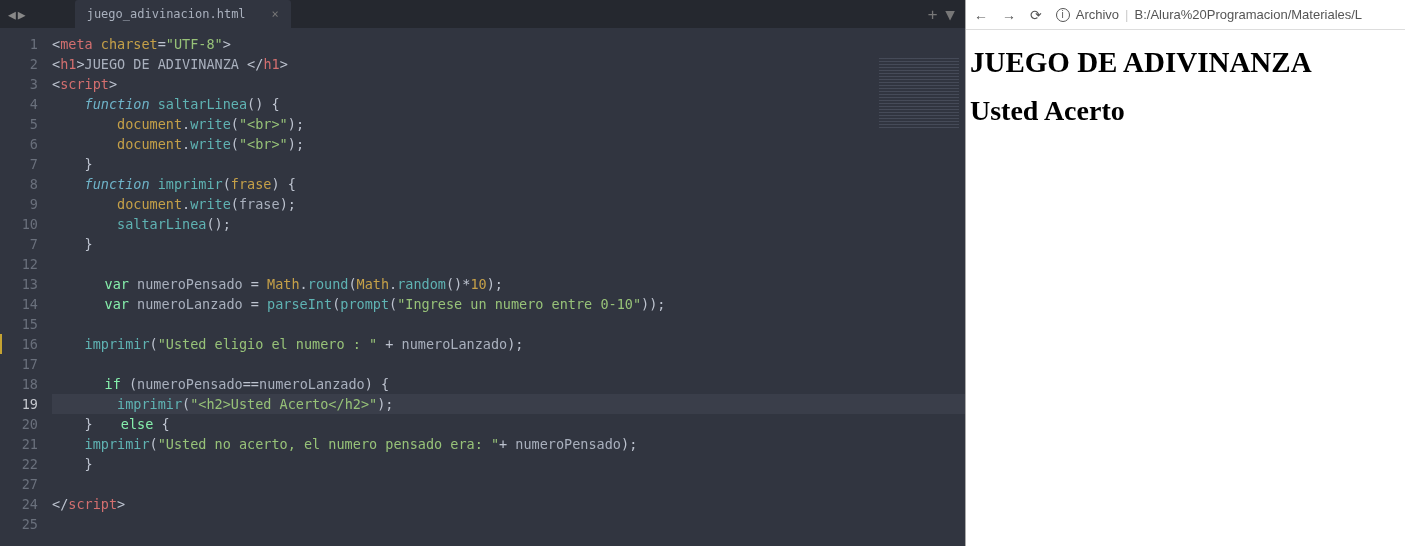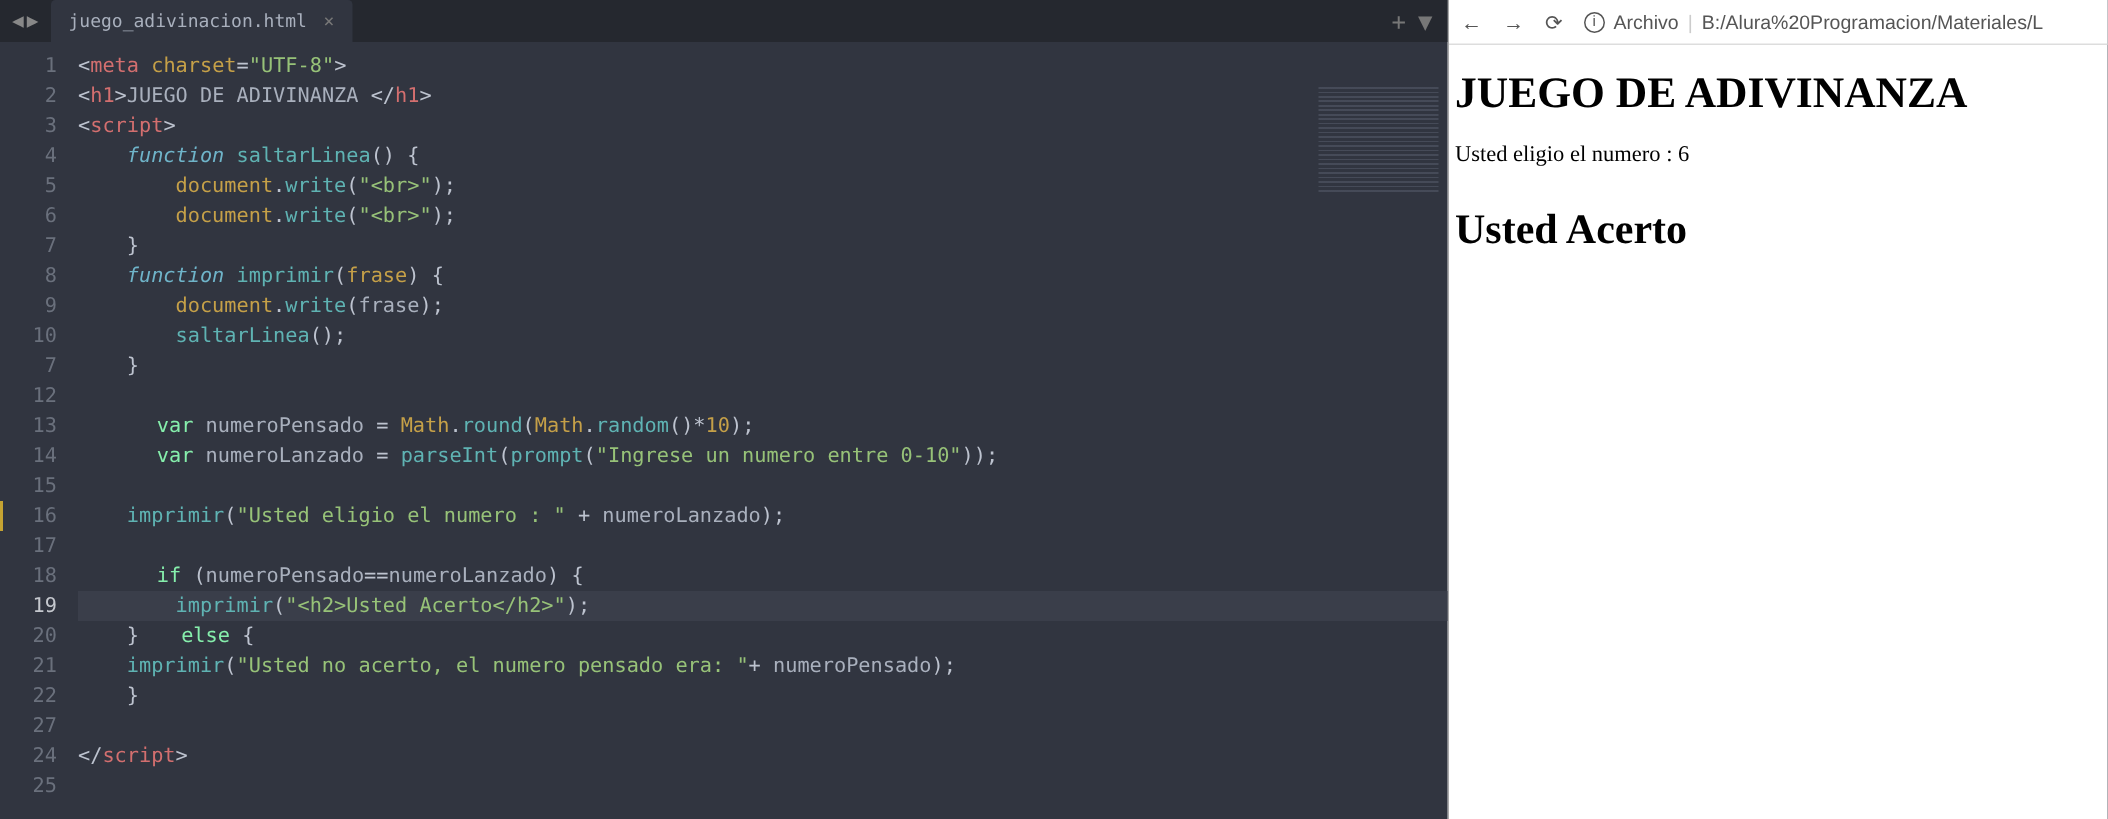--- a/index.html
+++ b/index.html
@@ -33,22 +33,23 @@
   gap: 2px;
 }
 .tab {
   height: 28px;
   background: #313540;
   color: #a9b0bd;
   padding: 0 12px;
   font-size: 12px;
   display: flex;
   align-items: center;
-  gap: 11px;
+  gap: 26px;
   border-radius: 3px 3px 0 0;
+  margin-left: 41px;
 }
 .tab-close {
   color: #777;
   font-size: 12px;
   cursor: pointer;
 }
 .tab-right {
   margin-left: auto;
   margin-right: 10px;
   color: #777;
@@ -213,16 +214,15 @@
     <span class="icon">⟳</span>
     <div class="url-info">
       <span class="info-circle">i</span>
       <span>Archivo</span>
       <span class="url-sep">|</span>
       <span>B:/Alura%20Programacion/Materiales/L</span>
     </div>
   </div>
   <div class="browser-content">
     <h1>JUEGO DE ADIVINANZA</h1>
-    <p>Usted eligio el numero : 6</p>
     <h2>Usted Acerto</h2>
   </div>
 </div>
 
 </body></html>

